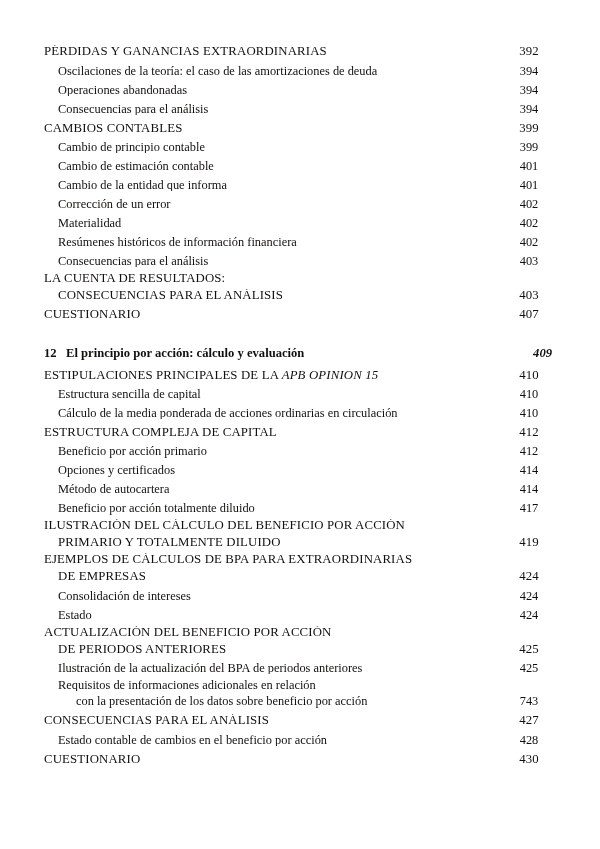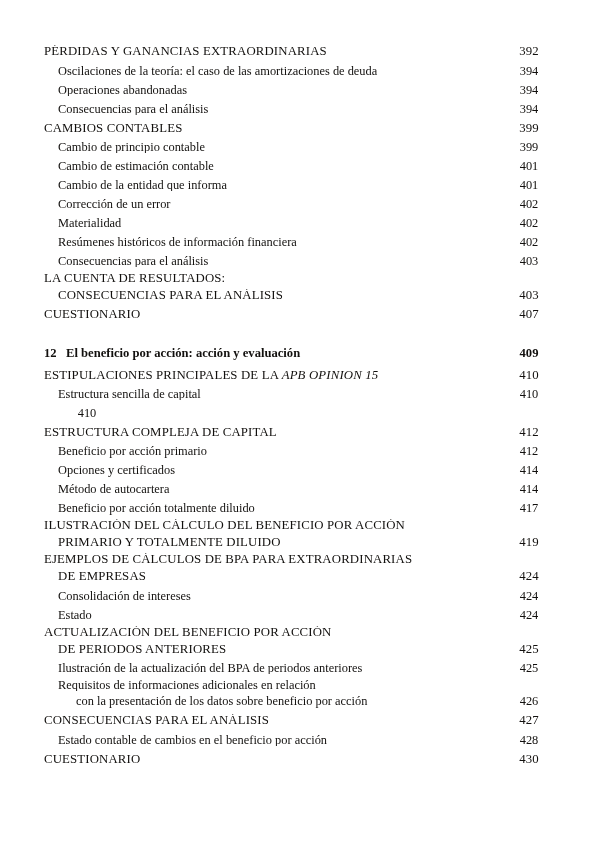--- a/index.html
+++ b/index.html
@@ -79,21 +79,22 @@
     flex: 0 0 auto;
     text-align: left;
   }
   .chapter .label {
     flex: 1 1 auto;
   }
   .chapter .page-no {
     flex: 0 0 auto;
     width: 46px;
     padding-left: 6px;
-    text-align: center;
+    text-align: right;
+    font-style: italic;
   }
   .gap-before { margin-top: 18px; }
   .tight { padding-top: 1px; padding-bottom: 1px; }
 </style>
 </head>
 <body>
 
 <div class="page">
 
 
@@ -157,35 +158,36 @@
     </div>
     <div class="entry lvl-0 caps">
       <span class="label">CUESTIONARIO</span>
       <span class="page-no">407</span>
     </div>
 
   </div>
 
   <div class="chapter gap-before">
     <span class="num">12</span>
-    <span class="label">El beneficio por acción: acción y evaluación</span>
+    <span class="label">El principio por acción: cálculo y evaluación</span>
     <span class="page-no">409</span>
   </div>
 
   <div class="toc">
 
     <div class="entry lvl-0 caps">
       <span class="label"><span>ESTIPULACIONES PRINCIPALES DE LA </span><span class="ital">APB OPINION 15</span></span>
       <span class="page-no">410</span>
     </div>
     <div class="entry lvl-1">
       <span class="label">Estructura sencilla de capital</span>
       <span class="page-no">410</span>
     </div>
     <div class="entry lvl-1">
+      <span class="label">Cálculo de la media ponderada de acciones ordinarias en circulación</span>
       <span class="page-no">410</span>
     </div>
     <div class="entry lvl-0 caps">
       <span class="label">ESTRUCTURA COMPLEJA DE CAPITAL</span>
       <span class="page-no">412</span>
     </div>
     <div class="entry lvl-1">
       <span class="label">Beneficio por acción primario</span>
       <span class="page-no">412</span>
     </div>
@@ -236,21 +238,21 @@
     <div class="entry lvl-1">
       <span class="label">Ilustración de la actualización del BPA de periodos anteriores</span>
       <span class="page-no">425</span>
     </div>
     <div class="entry lvl-1 tight">
       <span class="label">Requisitos de informaciones adicionales en relación</span>
       <span class="page-no"></span>
     </div>
     <div class="entry lvl-2">
       <span class="label">con la presentación de los datos sobre beneficio por acción</span>
-      <span class="page-no">426</span>
+      <span class="page-no">743</span>
     </div>
     <div class="entry lvl-0 caps">
       <span class="label">CONSECUENCIAS PARA EL ANÁLISIS</span>
       <span class="page-no">427</span>
     </div>
     <div class="entry lvl-1">
       <span class="label">Estado contable de cambios en el beneficio por acción</span>
       <span class="page-no">428</span>
     </div>
     <div class="entry lvl-0 caps">

